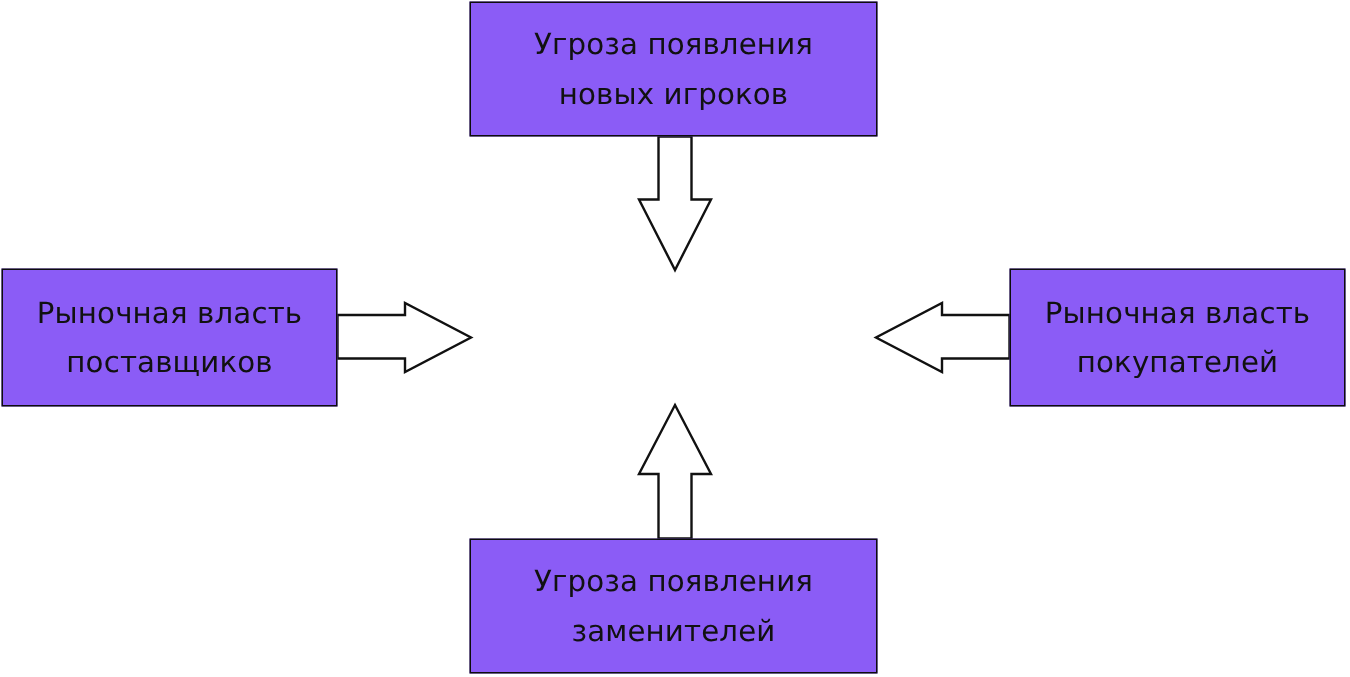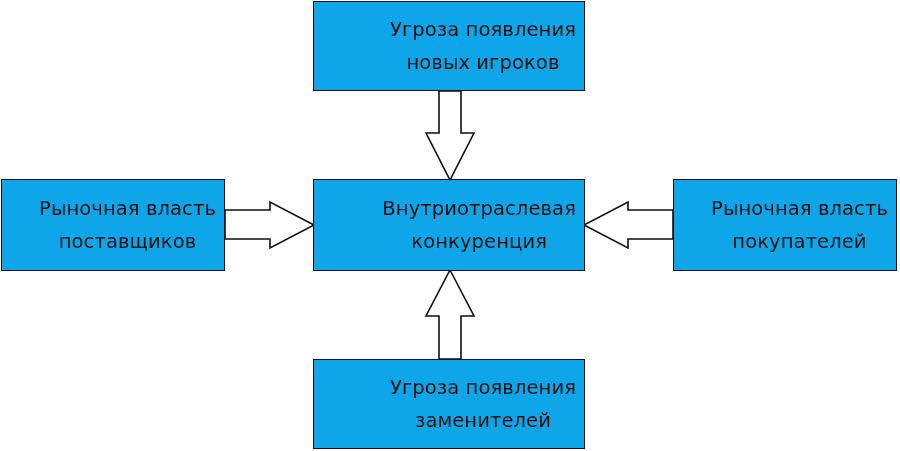--- a/index.html
+++ b/index.html
@@ -12,24 +12,24 @@
     width: 900px;
     height: 451px;
     background: #ffffff;
     overflow: hidden;
     font-family: "DejaVu Sans", "Liberation Sans", sans-serif;
   }
   .node {
     position: absolute;
     box-sizing: border-box;
     border: 1.6px solid #0d0d0d;
-    background: #0ea5e9;
+    background: #8b5cf6;
     display: flex;
     align-items: center;
-    justify-content: flex-end;
+    justify-content: center;
     text-align: center;
     z-index: 3;
   }
   .node-label {
     font-size: 19.5px;
     line-height: 33px;
     color: #111111;
     letter-spacing: 0.1px;
     white-space: pre-line;
     padding: 0 8px;
@@ -75,24 +75,20 @@
   <div class="node" id="box-new-entrants">
     <div class="node-label">Угроза появления
 новых игроков</div>
   </div>
 
   <div class="node" id="box-suppliers">
     <div class="node-label">Рыночная власть
 поставщиков</div>
   </div>
 
-  <div class="node" id="box-rivalry">
-    <div class="node-label">Внутриотраслевая
-конкуренция</div>
-  </div>
 
   <div class="node" id="box-buyers">
     <div class="node-label">Рыночная власть
 покупателей</div>
   </div>
 
   <div class="node" id="box-substitutes">
     <div class="node-label">Угроза появления
 заменителей</div>
   </div>

